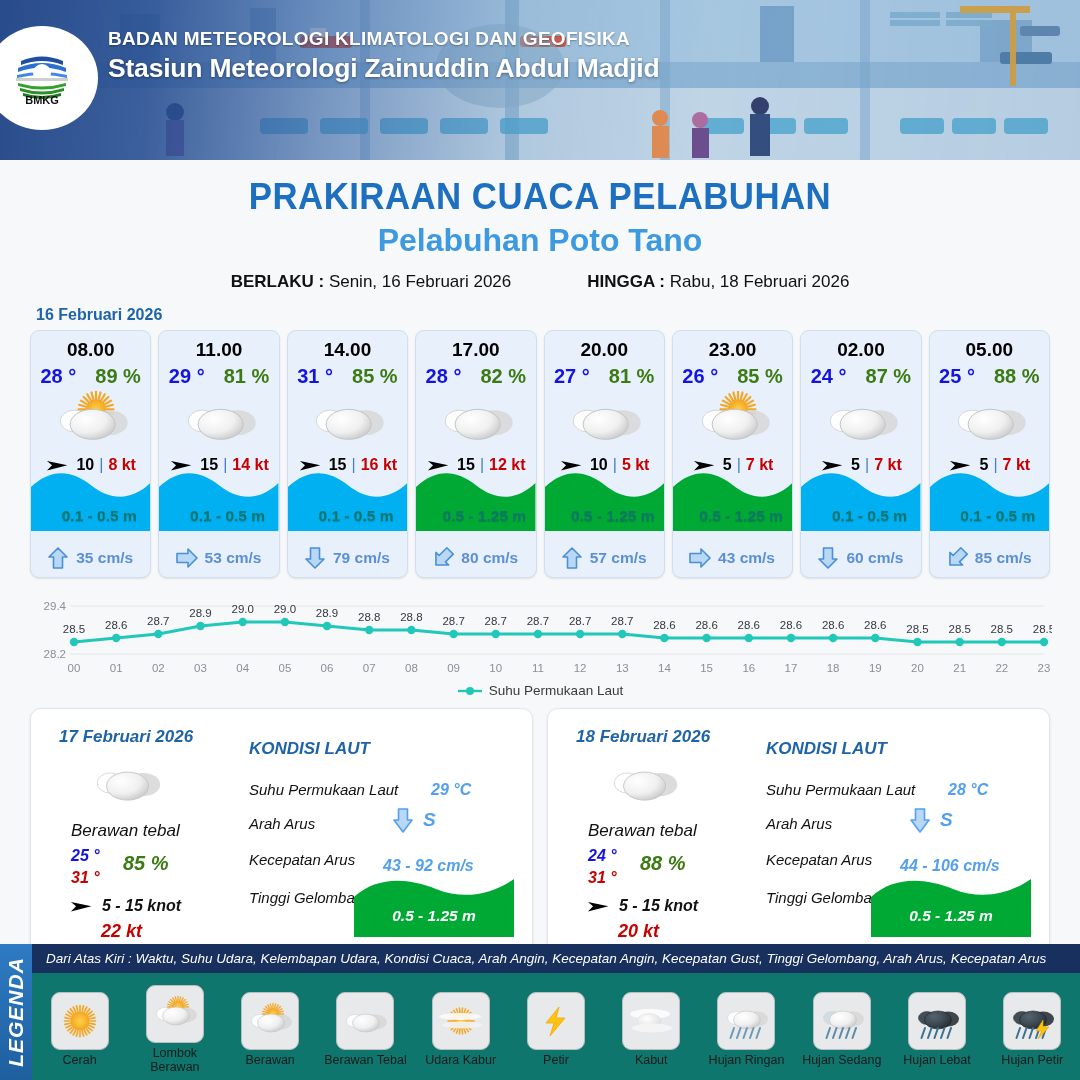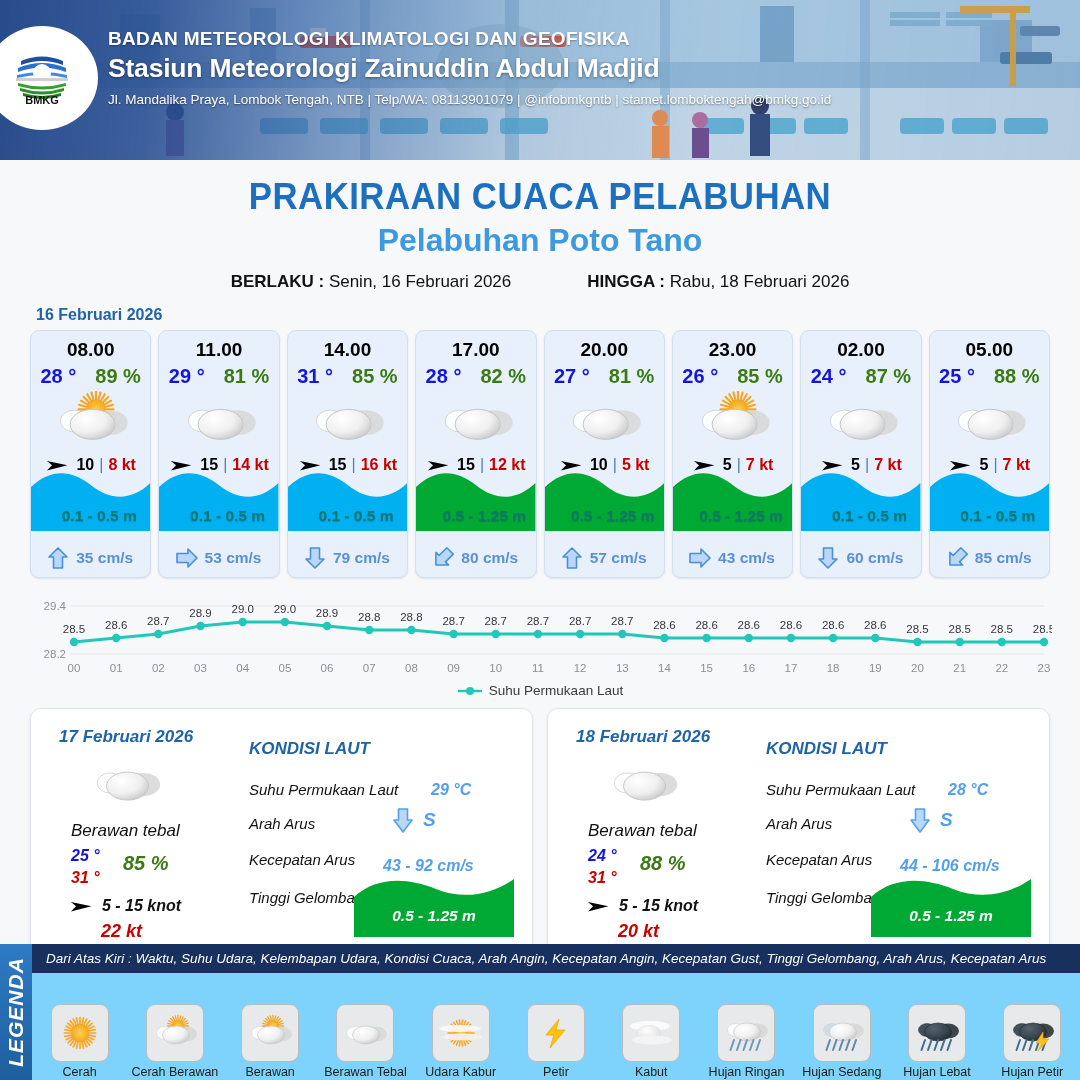--- a/index.html
+++ b/index.html
@@ -200,22 +200,22 @@
     color: #fff; font-size: 21px; font-weight: bold;
     font-style: italic; letter-spacing: 1px;
   }
   .legend-main { flex: 1; display: flex; flex-direction: column; }
   .legend-note {
     background: #17305e; color: #fff;
     font-size: 13.5px; font-style: italic;
     padding: 7px 10px 7px 14px;
   }
   .legend-items {
-    flex: 1; background: #7dd3fc;
-    display: flex; align-items: flex-end;
+    flex: 1; background: #0f766e;
+    display: flex; align-items: center;
     justify-content: space-around; padding-top: 6px;
   }
   .leg-item { width: 92px; text-align: center; }
   .leg-box {
     width: 58px; height: 58px; margin: 0 auto;
     background: #e7e9ea; border: 1px solid #b9bdc0;
     border-radius: 9px; display: flex;
     align-items: center; justify-content: center;
   }
   .leg-label {
@@ -299,21 +299,20 @@
         <path d="M9 37 q22 7 44 0 l0 3 q-22 7 -44 0 z" fill="#2d8f28"></path>
         <path d="M12 42 q19 6 38 0 l0 3 q-19 6 -38 0 z" fill="#1f7a1f"></path>
       </g>
       <text x="31" y="53" font-family="Liberation Sans, sans-serif" font-size="11" font-weight="bold" fill="#111" text-anchor="middle">BMKG</text>
     </svg>
   </div>
 
   <div class="hdr-text">
     <div class="hdr-line1">BADAN METEOROLOGI KLIMATOLOGI DAN GEOFISIKA</div>
     <div class="hdr-line2">Stasiun Meteorologi Zainuddin Abdul Madjid</div>
-    <div class="hdr-line3">Jl. Mandalika Praya, Lombok Tengah, NTB | Telp/WA: 08113901079 | @infobmkgntb | stamet.lomboktengah@bmkg.go.id</div>
   </div>
 </div>
 
 <div class="title-zone">
   <div class="main-title">PRAKIRAAN CUACA PELABUHAN</div>
   <div class="sub-title">Pelabuhan Poto Tano</div>
   <div class="valid-row">
     <div>
       <b>BERLAKU :</b>
       <span class="val">Senin, 16 Februari 2026</span>
@@ -1043,21 +1042,21 @@
               <line x1="66.39230484541326" y1="15.999999999999995" x2="74.18653347947321" y2="11.499999999999991" stroke="#f5a623" stroke-width="2.6" stroke-linecap="round"></line>
               <line x1="67.59110991546882" y1="18.89417145876975" x2="76.28444235207044" y2="16.564800052847065" stroke="#f5a623" stroke-width="2.6" stroke-linecap="round"></line>
               <circle cx="56" cy="22" r="12" fill="url(#sg5038)"></circle>
               <g>
     <ellipse cx="72" cy="38" rx="22" ry="15" fill="#d8d8d8" opacity=".9"></ellipse>
     <ellipse cx="30" cy="36" rx="17" ry="13" fill="#ffffff" opacity=".95" stroke="#cccccc" stroke-width="1"></ellipse>
     <ellipse cx="52" cy="40" rx="27" ry="18" fill="url(#cg503810000)" stroke="#c4c4c4" stroke-width="1.2"></ellipse>
   </g>
             </svg>
           </div>
-    <div class="leg-label">Cerah Berawan</div>
+    <div class="leg-label">Lombok Berawan</div>
         </div>
         <div class="leg-item">
     <div class="leg-box">
             <svg width="50" height="38" viewBox="0 0 100 72">
               <defs>
     <radialGradient id="cg503810000" cx="35%" cy="32%" r="75%">
       <stop offset="0%" stop-color="#ffffff"></stop>
       <stop offset="60%" stop-color="#f0f0f0"></stop>
       <stop offset="100%" stop-color="#c9c9c9"></stop>
     </radialGradient>

